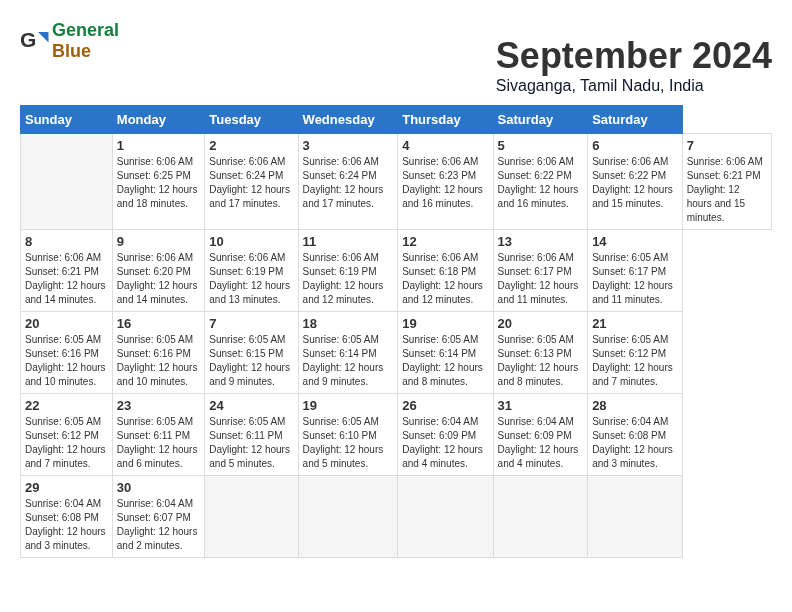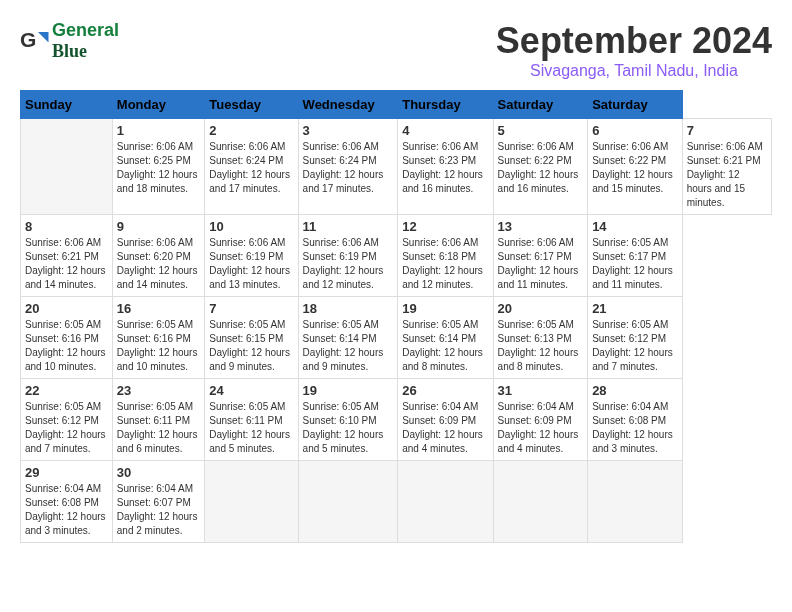--- a/index.html
+++ b/index.html
@@ -17,46 +17,47 @@
       margin-bottom: 10px;
     }
     .logo {
       display: flex;
       align-items: center;
       font-size: 18px;
       font-weight: bold;
       color: #333;
     }
     .logo-general { color: #15803d; }
-    .logo-blue { color: #14532d; font-family: Liberation Serif, serif; }
+    .logo-blue { color: #a16207; }
     .logo-icon {
       width: 30px;
       height: 30px;
       margin-right: 2px;
     }
     .title-block {
-      text-align: center;
+      text-align: left;
+      margin-top: 15px;
     }
     .month-title {
       font-size: 36px;
       font-weight: bold;
       color: #333;
     }
     .location {
       font-size: 16px;
-      color: #8b5cf6;
+      color: #0f172a;
     }
     table {
       width: 100%;
       border-collapse: collapse;
       font-size: 11px;
     }
     th {
       background-color: #2a75c7;
-      color: #000000;
+      color: #ffffff;
       padding: 6px 4px;
       text-align: left;
       font-size: 13px;
       font-weight: bold;
       border: 1px solid #2a75c7;
     }
     td {
       border: 1px solid #ddd;
       padding: 4px;
       vertical-align: top;

